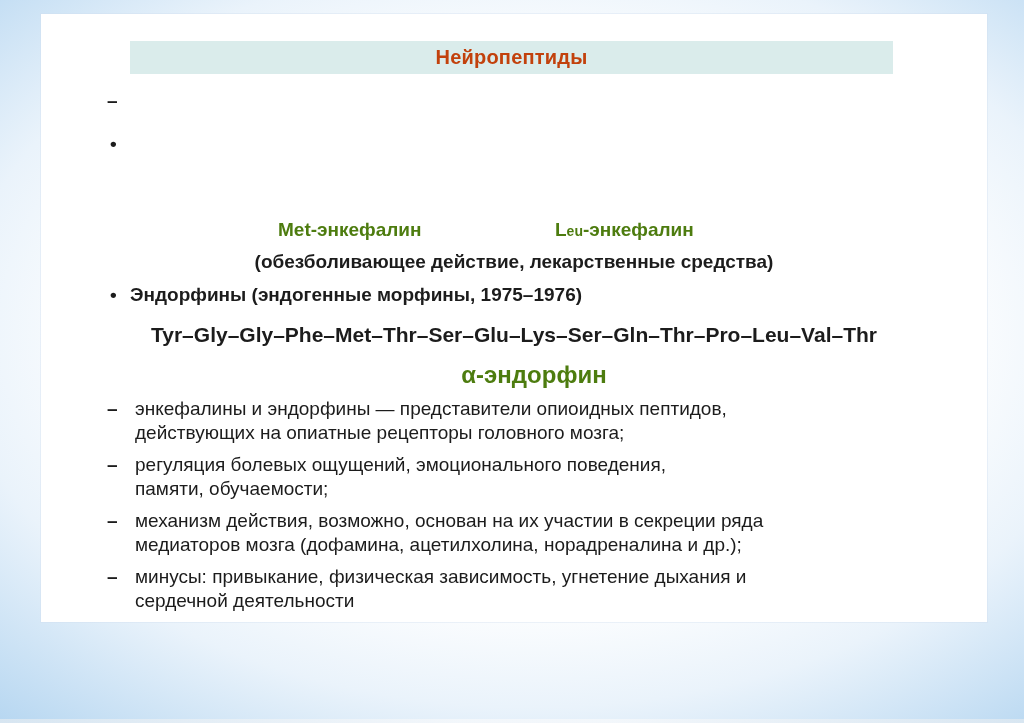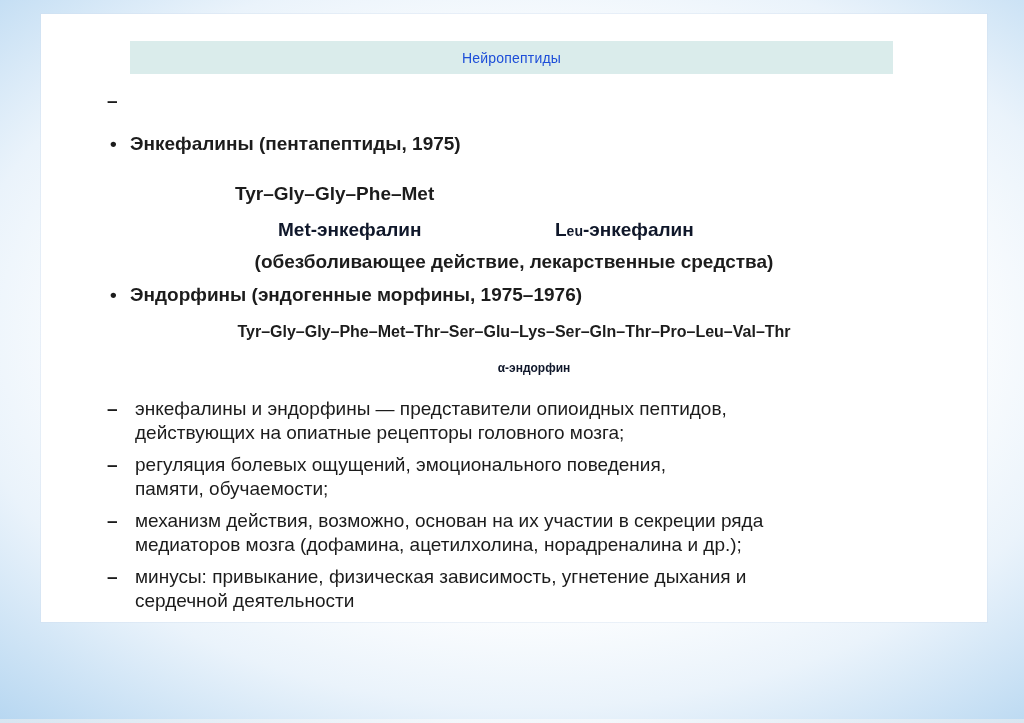--- a/index.html
+++ b/index.html
@@ -18,38 +18,38 @@
     position: absolute; left: 41px; top: 14px; width: 946px; height: 608px;
     background: #ffffff;
     box-shadow: 0 0 0 1px rgba(205, 222, 238, 0.35);
   }
   .titlebar {
     position: absolute; left: 89px; top: 27px; width: 763px; height: 33px;
     background: #daeceb;
     display: flex; align-items: center; justify-content: center;
   }
   .titlebar .title-text {
-    font-size: 14px; font-weight: 400; color: #1d4ed8; letter-spacing: 0.2px;
+    font-size: 20px; font-weight: 700; color: #c2410c; letter-spacing: 0.2px;
   }
   .row { position: absolute; color: #1c1c1c; font-weight: 700; font-size: 19px; white-space: nowrap; }
   .flexrow { display: flex; }
   .marker-dash { width: 28px; flex: none; }
   .marker-dot { width: 20px; flex: none; }
   .row-intro    { left: 66px; top: 76px;  right: 20px; }
   .row-enkhead  { left: 69px; top: 119px; right: 20px; }
   .seq-met { left: 194px; top: 169px; }
   .seq-leu { left: 479px; top: 169px; }
-  .red { color: #0f172a; }
+  .red { color: #4d7c0f; }
   .lab-met { left: 237px; top: 205px; }
   .lab-leu { left: 514px; top: 205px; }
   .small-caps-part { font-size: 14px; }
   .row-note  { left: 0; top: 237px; width: 100%; text-align: center; }
   .row-endhead { left: 69px; top: 270px; right: 20px; }
-  .row-longseq { left: 0; top: 309px; width: 100%; text-align: center; font-size: 16px; }
-  .row-alpha { left: 0; top: 347px; width: 100%; text-align: center; padding-left: 40px; box-sizing: border-box; font-size: 12px; }
+  .row-longseq { left: 0; top: 309px; width: 100%; text-align: center; font-size: 21px; }
+  .row-alpha { left: 0; top: 347px; width: 100%; text-align: center; padding-left: 40px; box-sizing: border-box; font-size: 24px; }
   .bullets { position: absolute; left: 66px; top: 383px; right: 20px; }
   .bullet-item { display: flex; margin-bottom: 9px; }
   .bullet-item .marker-dash { width: 28px; flex: none; font-weight: 700; font-size: 19px; color: #1c1c1c; line-height: 23.5px; }
   .bullet-item .bullet-text {
     white-space: pre; font-weight: 400; font-size: 19px; color: #1c1c1c; line-height: 23.5px;
   }
 </style>
 </head>
 <body>
 
@@ -58,24 +58,22 @@
   <div class="titlebar">
     <span class="title-text">Нейропептиды</span>
   </div>
 
   <div class="row row-intro flexrow">
     <span class="marker-dash">–</span>
   </div>
 
   <div class="row row-enkhead flexrow">
     <span class="marker-dot">•</span>
-    <span>Энкефалины (пентапептиды, 1975)</span>
   </div>
 
-  <div class="row seq-met">Tyr–Gly–Gly–Phe–Met</div>
 
   <div class="row red lab-met">Met-энкефалин</div>
   <div class="row row-note">(обезболивающее действие, лекарственные средства)</div>
 
   <div class="row red lab-leu"><span>L</span><span class="small-caps-part">eu</span><span>-энкефалин</span></div>
 
   <div class="row row-endhead flexrow">
     <span class="marker-dot">•</span>
     <span>Эндорфины (эндогенные морфины, 1975–1976)</span>
   </div>

